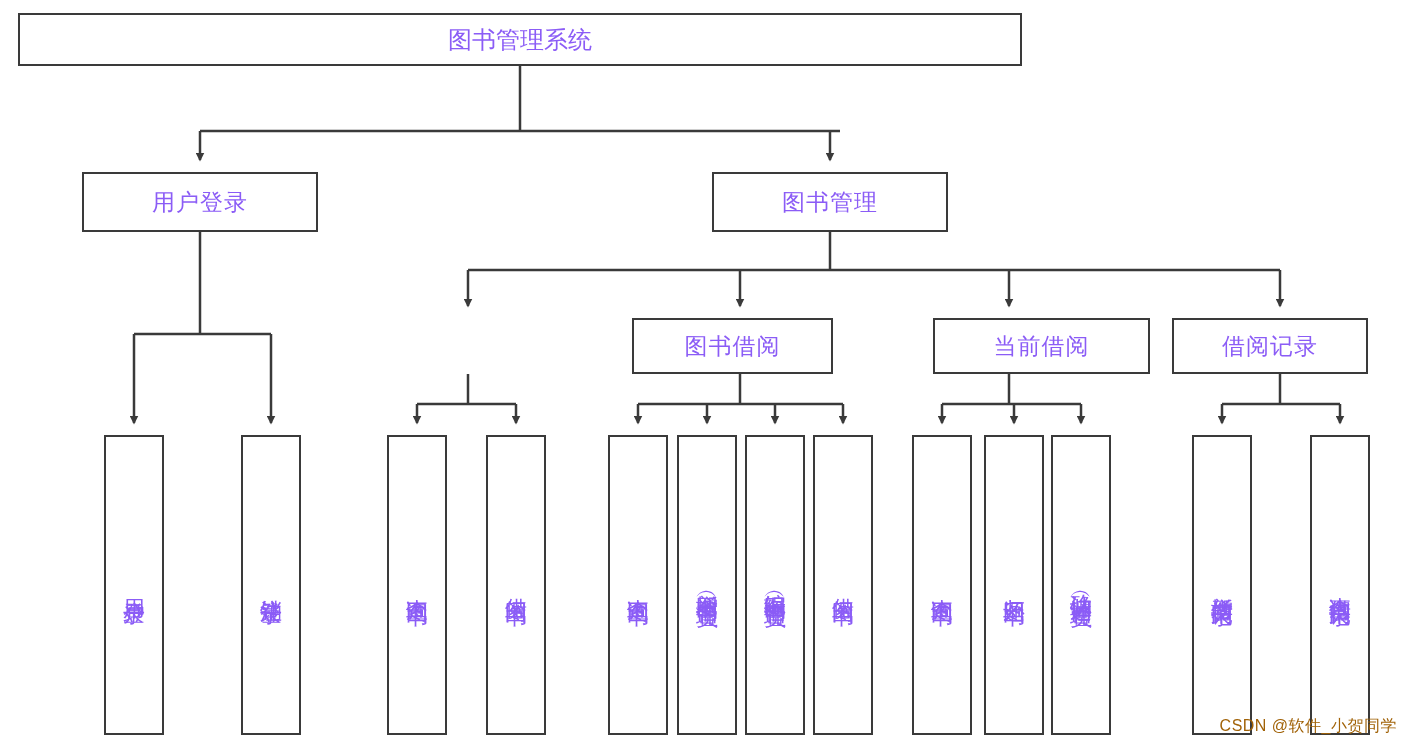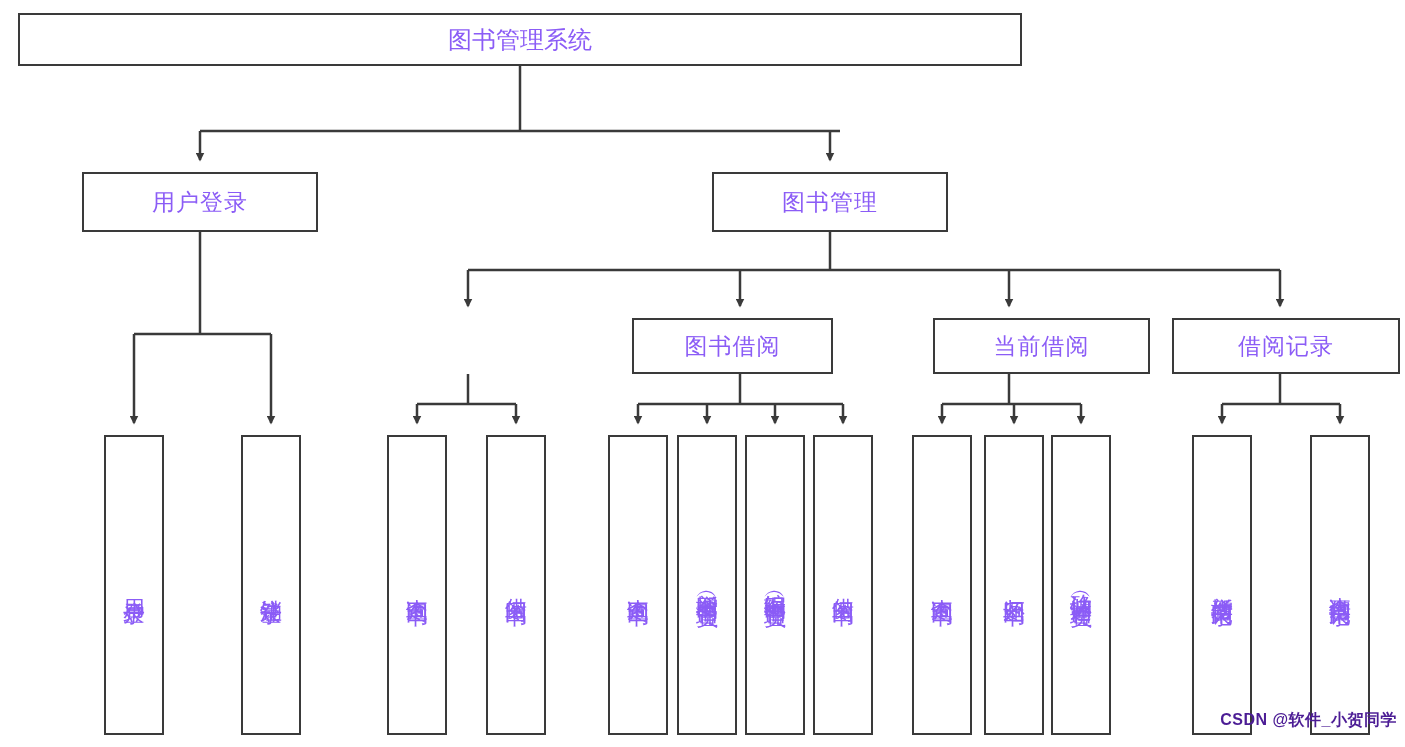--- a/index.html
+++ b/index.html
@@ -53,26 +53,25 @@
     white-space: nowrap;
   }
   .node.vert .vlabel {
     writing-mode: vertical-rl;
     text-orientation: upright;
     display: block;
   }
   .watermark {
     position: absolute;
     right: 8px;
-    bottom: 16px;
+    bottom: 10px;
     font-size: 16px;
-    color: #4c1d95;
+    color: #a16207;
     letter-spacing: 0.5px;
     white-space: nowrap;
-    font-weight: bold;
   }
 </style>
 </head>
 <body>
 
 <div id="canvas">
 
   <svg id="edges" viewBox="0 0 1405 747" xmlns="http://www.w3.org/2000/svg">
     <defs>
       <marker id="arrow" markerWidth="9" markerHeight="9" refX="7.5" refY="4.5" orient="auto" markerUnits="userSpaceOnUse">
@@ -133,21 +132,21 @@
   <div class="node horiz" style="left:712px; top:172px; width:236px; height:60px;text-align:center;">
     <span>图书管理</span>
   </div>
 
   <div class="node horiz" style="left:632px; top:318px; width:201px; height:56px;align-items:center;">
     <span>图书借阅</span>
   </div>
   <div class="node horiz" style="left:901px; top:318px; width:217px; height:56px;margin-left:32px;">
     <span>当前借阅</span>
   </div>
-  <div class="node horiz" style="left:1172px; top:318px; width:228px; height:56px;">
+  <div class="node horiz" style="left:1172px; top:318px; width:196px; height:56px;">
     <span>借阅记录</span>
   </div>
 
   <div class="node vert" style="left:104px; top:435px; width:60px; height:300px;">
     <span class="vlabel">用户登录</span>
   </div>
   <div class="node vert" style="left:241px; top:435px; width:60px; height:300px;">
     <span class="vlabel">注销登录</span>
   </div>
   <div class="node vert" style="left:387px; top:435px; width:60px; height:300px;">

